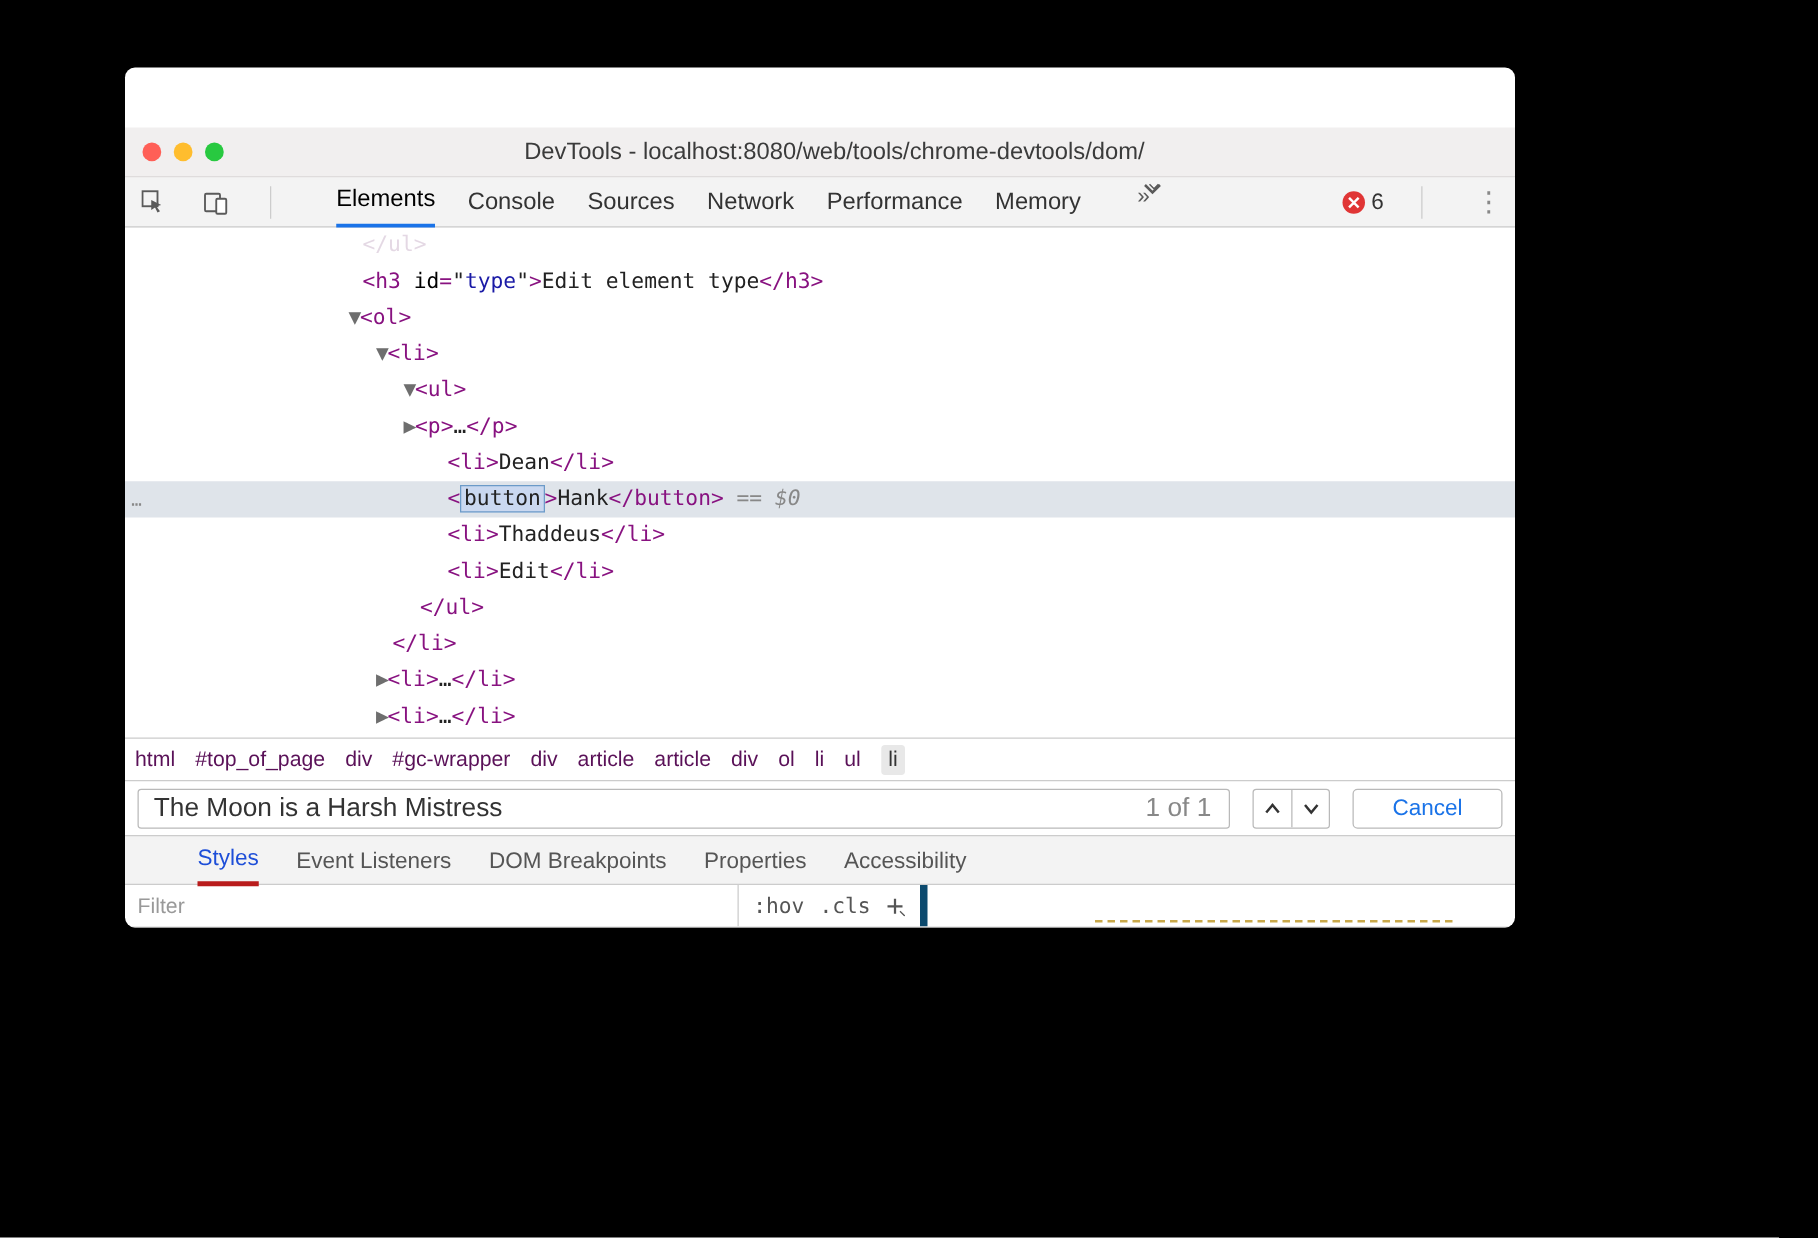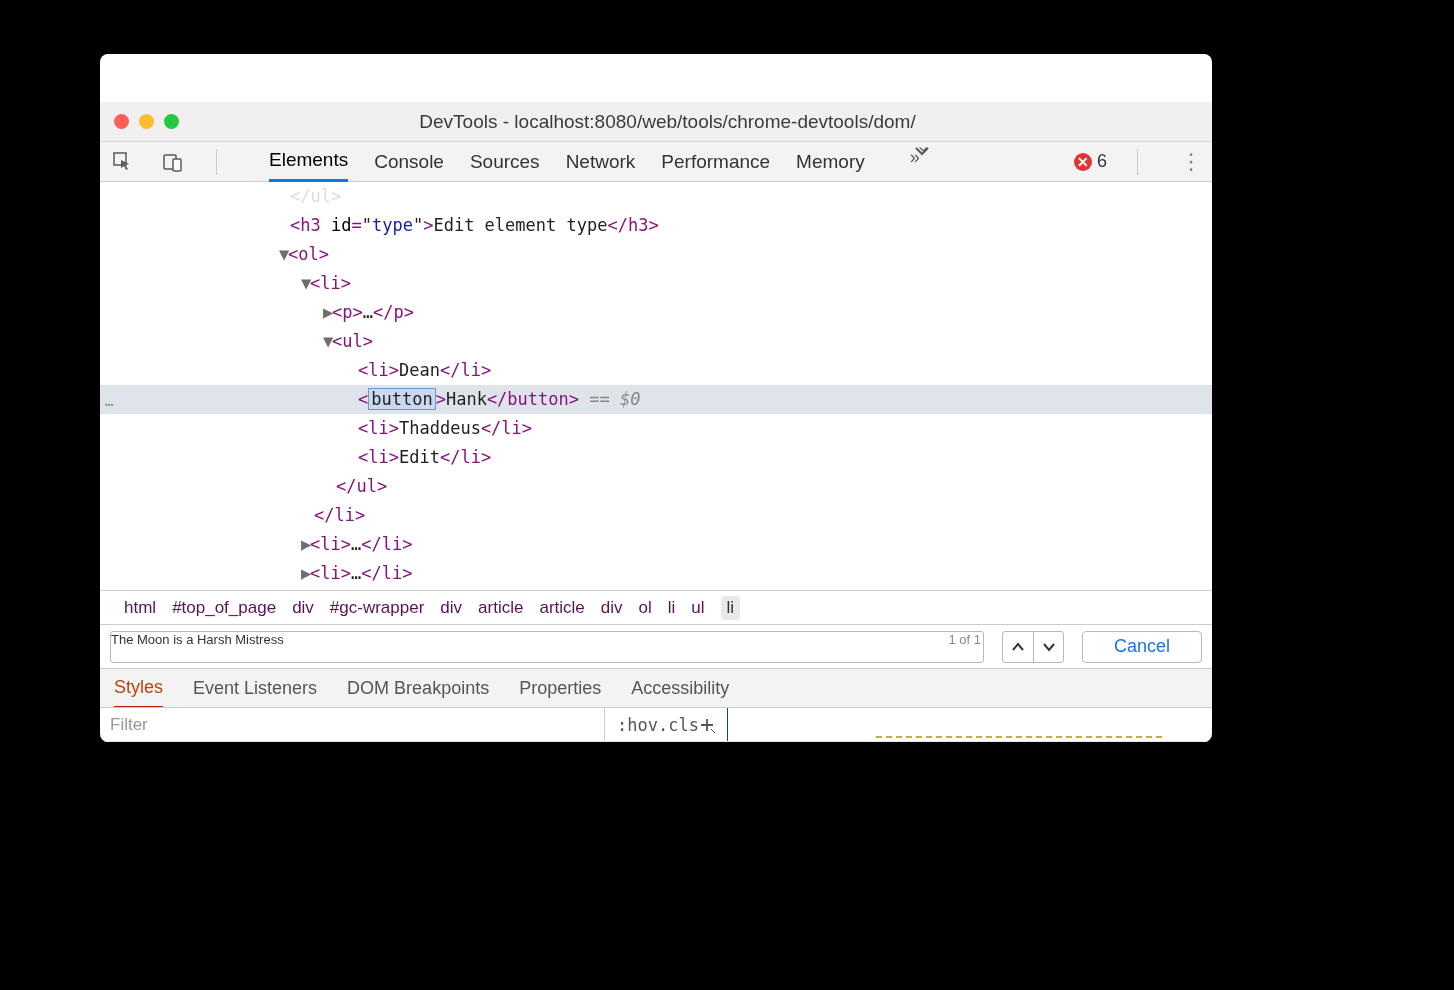--- a/index.html
+++ b/index.html
@@ -125,21 +125,21 @@
     letter-spacing: 1px;
     font-size: 14px;
   }
   .faded-top { color: #c9b2c9; opacity: 0.5; }
 
   .breadcrumb {
     height: 34px;
     border-top: 1px solid #ccc;
     display: flex;
     align-items: center;
-    padding: 0 24px;
+    padding: 0 8px;
     font-size: 17px;
     color: #5a1158;
     gap: 16px;
     flex-shrink: 0;
     font-family: -apple-system, BlinkMacSystemFont, sans-serif;
   }
   .crumb { cursor: pointer; }
   .crumb.active {
     background: #e8e8e8;
     padding: 2px 6px;
@@ -155,23 +155,23 @@
     padding: 0 10px;
     gap: 18px;
     flex-shrink: 0;
   }
   .search-box {
     flex: 1;
     height: 32px;
     border: 1px solid #b9b9b9;
     border-radius: 3px;
     display: flex;
-    align-items: flex-start;
-    padding: 0 0;
-    font-size: 13px;
+    align-items: center;
+    padding: 0 12px;
+    font-size: 21px;
     color: #333;
   }
   .search-box .val { flex: 1; }
   .search-box .count { color: #888; margin-right: 2px; }
   .nav-btns {
     display: flex;
     border: 1px solid #b9b9b9;
     border-radius: 3px;
     height: 32px;
     overflow: hidden;
@@ -205,42 +205,43 @@
     background: #f3f3f3;
     display: flex;
     align-items: center;
     gap: 30px;
     padding: 0 14px;
     font-size: 18px;
     color: #555;
     flex-shrink: 0;
   }
   .subpanel-tab { padding: 8px 0; cursor: pointer; }
-  .subpanel-tab.active { color: #c2410c; border-bottom: 1px solid #b91c1c; }
+  .subpanel-tab.active { color: #1d4ed8; border-bottom: 4px solid #b91c1c; margin-left: 44px; }
 
   .filter-row {
     height: 34px;
     display: flex;
     align-items: center;
     border-bottom: 1px solid #e4e4e4;
     flex-shrink: 0;
     font-size: 17px;
   }
   .filter-input {
     flex: 1;
     padding: 0 10px;
     color: #999;
     font-family: inherit;
   }
   .filter-controls {
     display: flex;
     align-items: center;
+    gap: 12px;
     padding: 0 12px;
     border-left: 1px solid #ccc;
-    border-right: 1px solid #0c4a6e;
+    border-right: 6px solid #0c4a6e;
     height: 100%;
     font-family: Menlo, Consolas, monospace;
     color: #555;
   }
   .plus-icon { cursor: pointer; }
   svg { display: block; }
   .right-dashed {
     position: absolute;
     right: 50px;
     bottom: 0;
@@ -300,22 +301,22 @@
     </div>
     <div class="vsep"></div>
     <div class="kebab">⋮</div>
   </div>
 
   <div class="dom-tree" id="dom-tree">
       <div class="tree-line"><span class="indent" style="width:190px"></span><span class="tag faded-top">&lt;/ul&gt;</span></div>
       <div class="tree-line"><span class="indent" style="width:190px"></span><span class="tag">&lt;</span><span class="tag">h3</span> <span class="attr-name">id</span><span class="tag">=</span>"<span class="attr-val">type</span>"<span class="tag">&gt;</span><span class="text-content">Edit element type</span><span class="tag">&lt;/</span><span class="tag">h3</span><span class="tag">&gt;</span></div>
       <div class="tree-line"><span class="indent" style="width:178px"></span><span class="arrow">▼</span><span class="tag">&lt;</span><span class="tag">ol</span><span class="tag">&gt;</span></div>
       <div class="tree-line"><span class="indent" style="width:200px"></span><span class="arrow">▼</span><span class="tag">&lt;</span><span class="tag">li</span><span class="tag">&gt;</span></div>
+      <div class="tree-line"><span class="indent" style="width:222px"></span><span class="arrow">▼</span><span class="tag">&lt;</span><span class="tag">ul</span><span class="tag">&gt;</span></div>
       <div class="tree-line"><span class="indent" style="width:222px"></span><span class="arrow">▶</span><span class="tag">&lt;</span><span class="tag">p</span><span class="tag">&gt;</span><span class="ellipsis-dots">…</span><span class="tag">&lt;/</span><span class="tag">p</span><span class="tag">&gt;</span></div>
-      <div class="tree-line"><span class="indent" style="width:222px"></span><span class="arrow">▼</span><span class="tag">&lt;</span><span class="tag">ul</span><span class="tag">&gt;</span></div>
       <div class="tree-line"><span class="indent" style="width:258px"></span><span class="tag">&lt;</span><span class="tag">li</span><span class="tag">&gt;</span><span class="text-content">Dean</span><span class="tag">&lt;/</span><span class="tag">li</span><span class="tag">&gt;</span></div>
       <div class="tree-line selected-row"><span class="indent" style="width:258px"></span><span class="tag">&lt;</span><span class="edit-box">button</span><span class="tag">&gt;</span><span class="text-content">Hank</span><span class="tag">&lt;/button&gt;</span><span class="eq0"> == $0</span></div>
       <div class="gutter-ellipsis" style="top: 208px;">⋯</div>
       <div class="tree-line"><span class="indent" style="width:258px"></span><span class="tag">&lt;</span><span class="tag">li</span><span class="tag">&gt;</span><span class="text-content">Thaddeus</span><span class="tag">&lt;/</span><span class="tag">li</span><span class="tag">&gt;</span></div>
       <div class="tree-line"><span class="indent" style="width:258px"></span><span class="tag">&lt;</span><span class="tag">li</span><span class="tag">&gt;</span><span class="text-content">Edit</span><span class="tag">&lt;/</span><span class="tag">li</span><span class="tag">&gt;</span></div>
       <div class="tree-line"><span class="indent" style="width:236px"></span><span class="tag">&lt;/</span><span class="tag">ul</span><span class="tag">&gt;</span></div>
       <div class="tree-line"><span class="indent" style="width:214px"></span><span class="tag">&lt;/</span><span class="tag">li</span><span class="tag">&gt;</span></div>
       <div class="tree-line"><span class="indent" style="width:200px"></span><span class="arrow">▶</span><span class="tag">&lt;</span><span class="tag">li</span><span class="tag">&gt;</span><span class="ellipsis-dots">…</span><span class="tag">&lt;/</span><span class="tag">li</span><span class="tag">&gt;</span></div>
       <div class="tree-line"><span class="indent" style="width:200px"></span><span class="arrow">▶</span><span class="tag">&lt;</span><span class="tag">li</span><span class="tag">&gt;</span><span class="ellipsis-dots">…</span><span class="tag">&lt;/</span><span class="tag">li</span><span class="tag">&gt;</span></div>
     </div>

